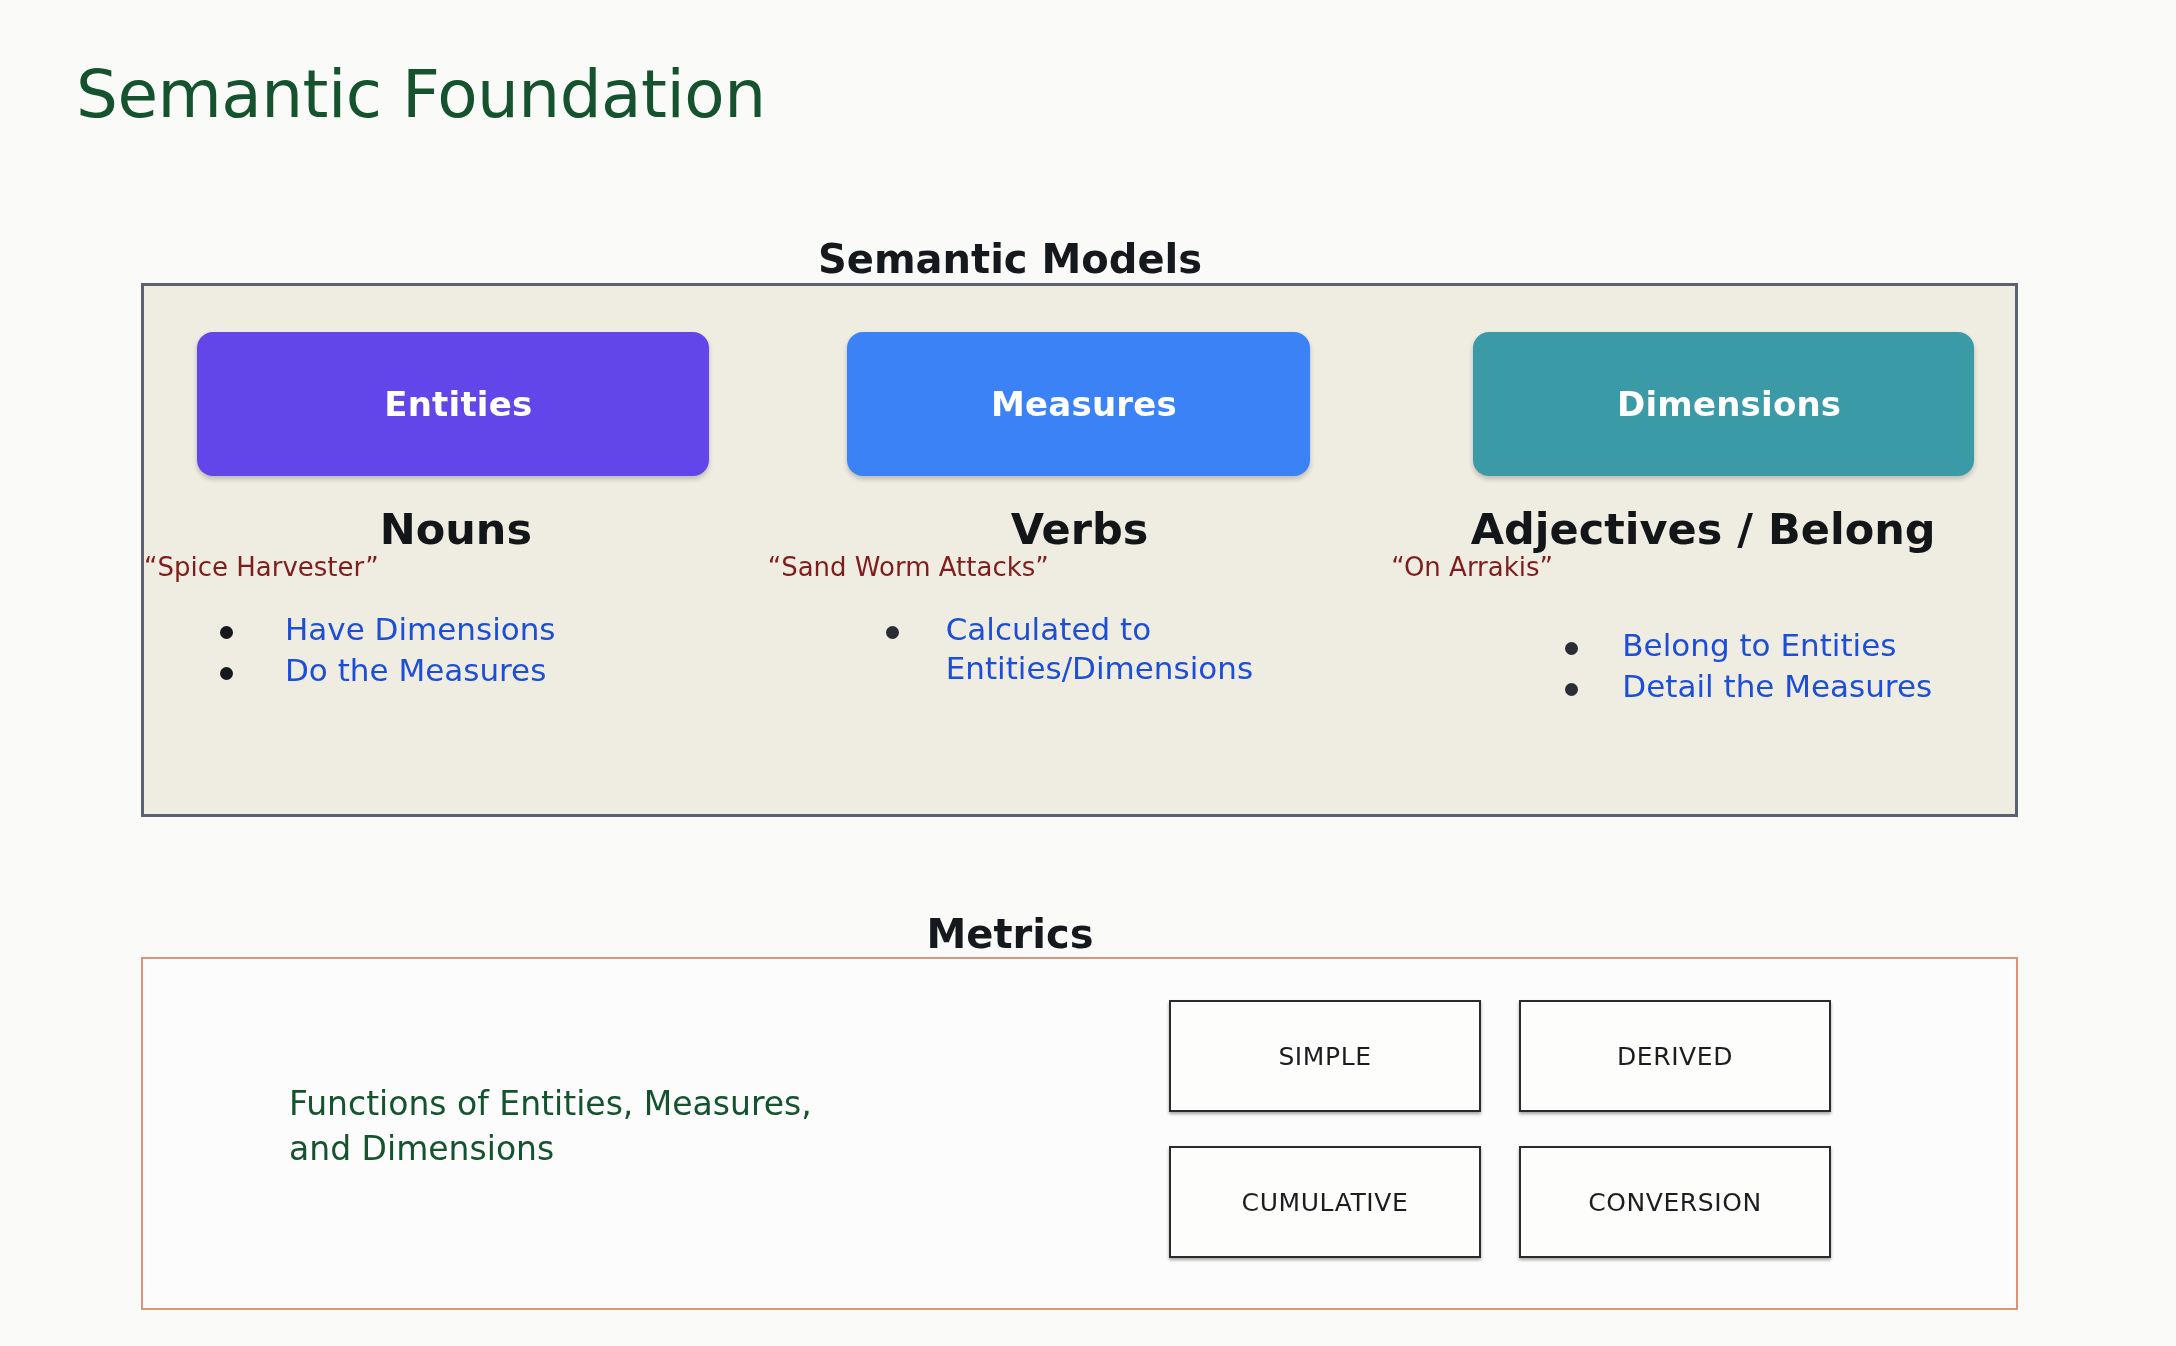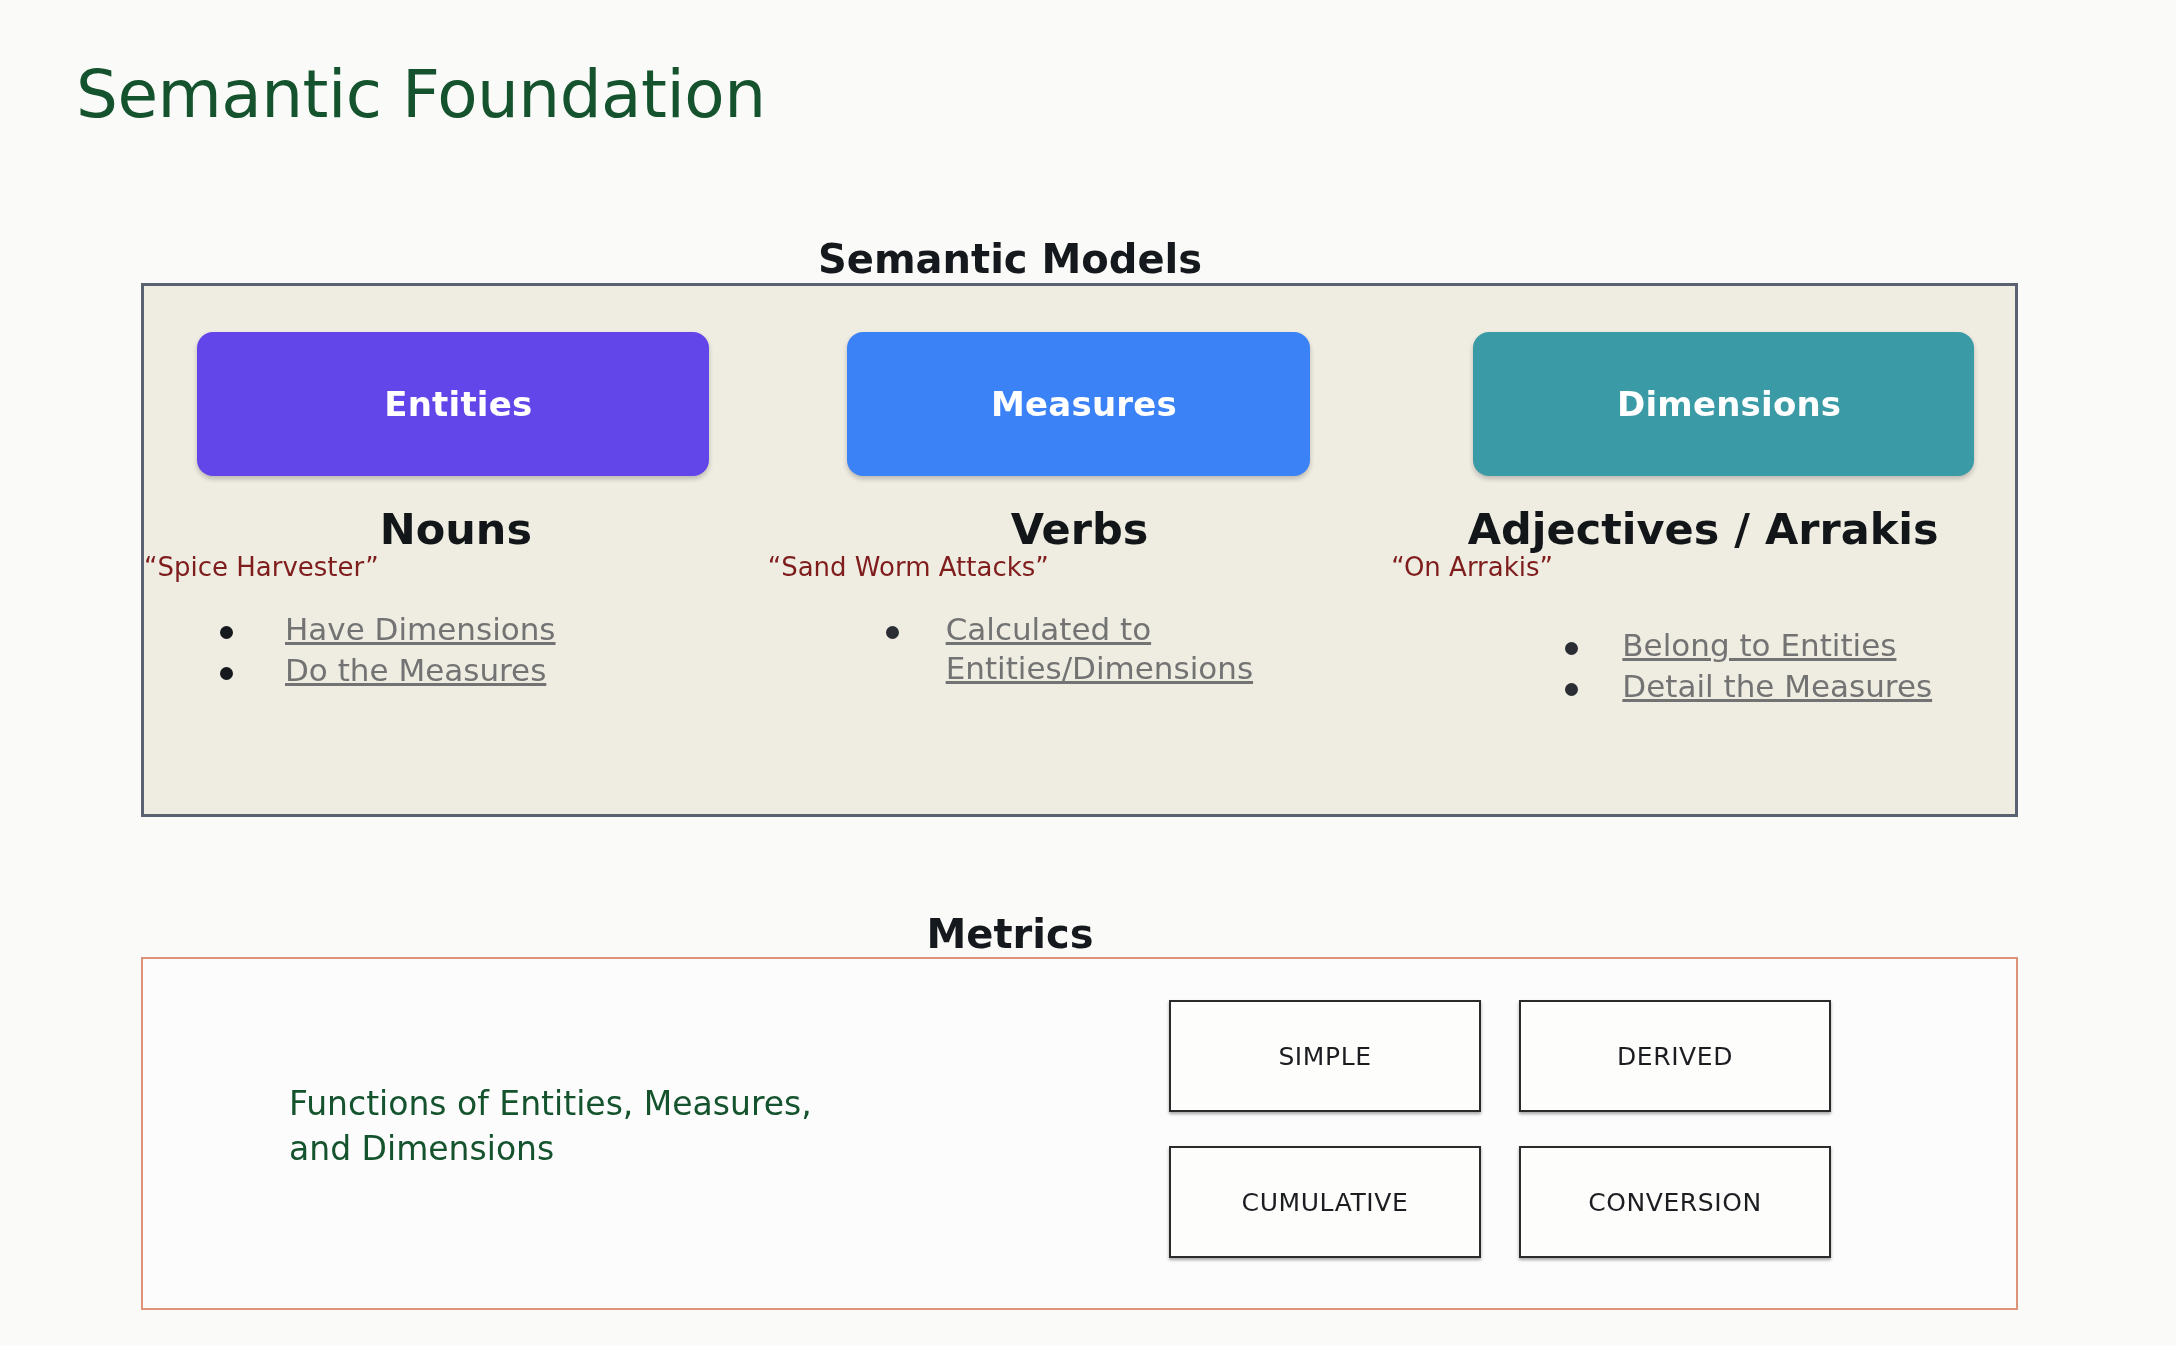--- a/index.html
+++ b/index.html
@@ -145,23 +145,22 @@
     background: #15181c;
     margin-top: 16px;
   }
   .column:nth-child(1) .bullet-dot { margin-right: 52px; }
   .column:nth-child(2) .bullet-dot { margin-right: 47px; background: #2a2d33; }
   .column:nth-child(3) .bullet-dot { margin-right: 44px; background: #2a2d33; }
 
   .bullet-text {
     font-size: 31px;
     line-height: 1.26;
-    color: #737373;
+    color: #1d4ed8;
     white-space: pre-line;
-    text-decoration: underline;
   }
 
   
   #metrics-panel {
     position: absolute;
     left: 141px;
     top: 957px;
     width: 1877px;
     height: 353px;
     background: #fbfcfb;
@@ -233,21 +232,21 @@
         <div class="bullet-row">
           <span class="bullet-dot"></span>
           <span class="bullet-text">Calculated to
 Entities/Dimensions</span>
         </div>
       </div>
     </div>
 
     <div class="column">
       <div class="pill" id="pill-dimensions" style="background: rgb(58, 154, 165);">Dimensions</div>
-      <div class="pos-label">Adjectives / Arrakis</div>
+      <div class="pos-label">Adjectives / Belong</div>
       <div class="pos-example">“On Arrakis”</div>
       <div class="bullets">
         <div class="bullet-row">
           <span class="bullet-dot"></span>
           <span class="bullet-text">Belong to Entities</span>
         </div>
         <div class="bullet-row">
           <span class="bullet-dot"></span>
           <span class="bullet-text">Detail the Measures</span>
         </div>

